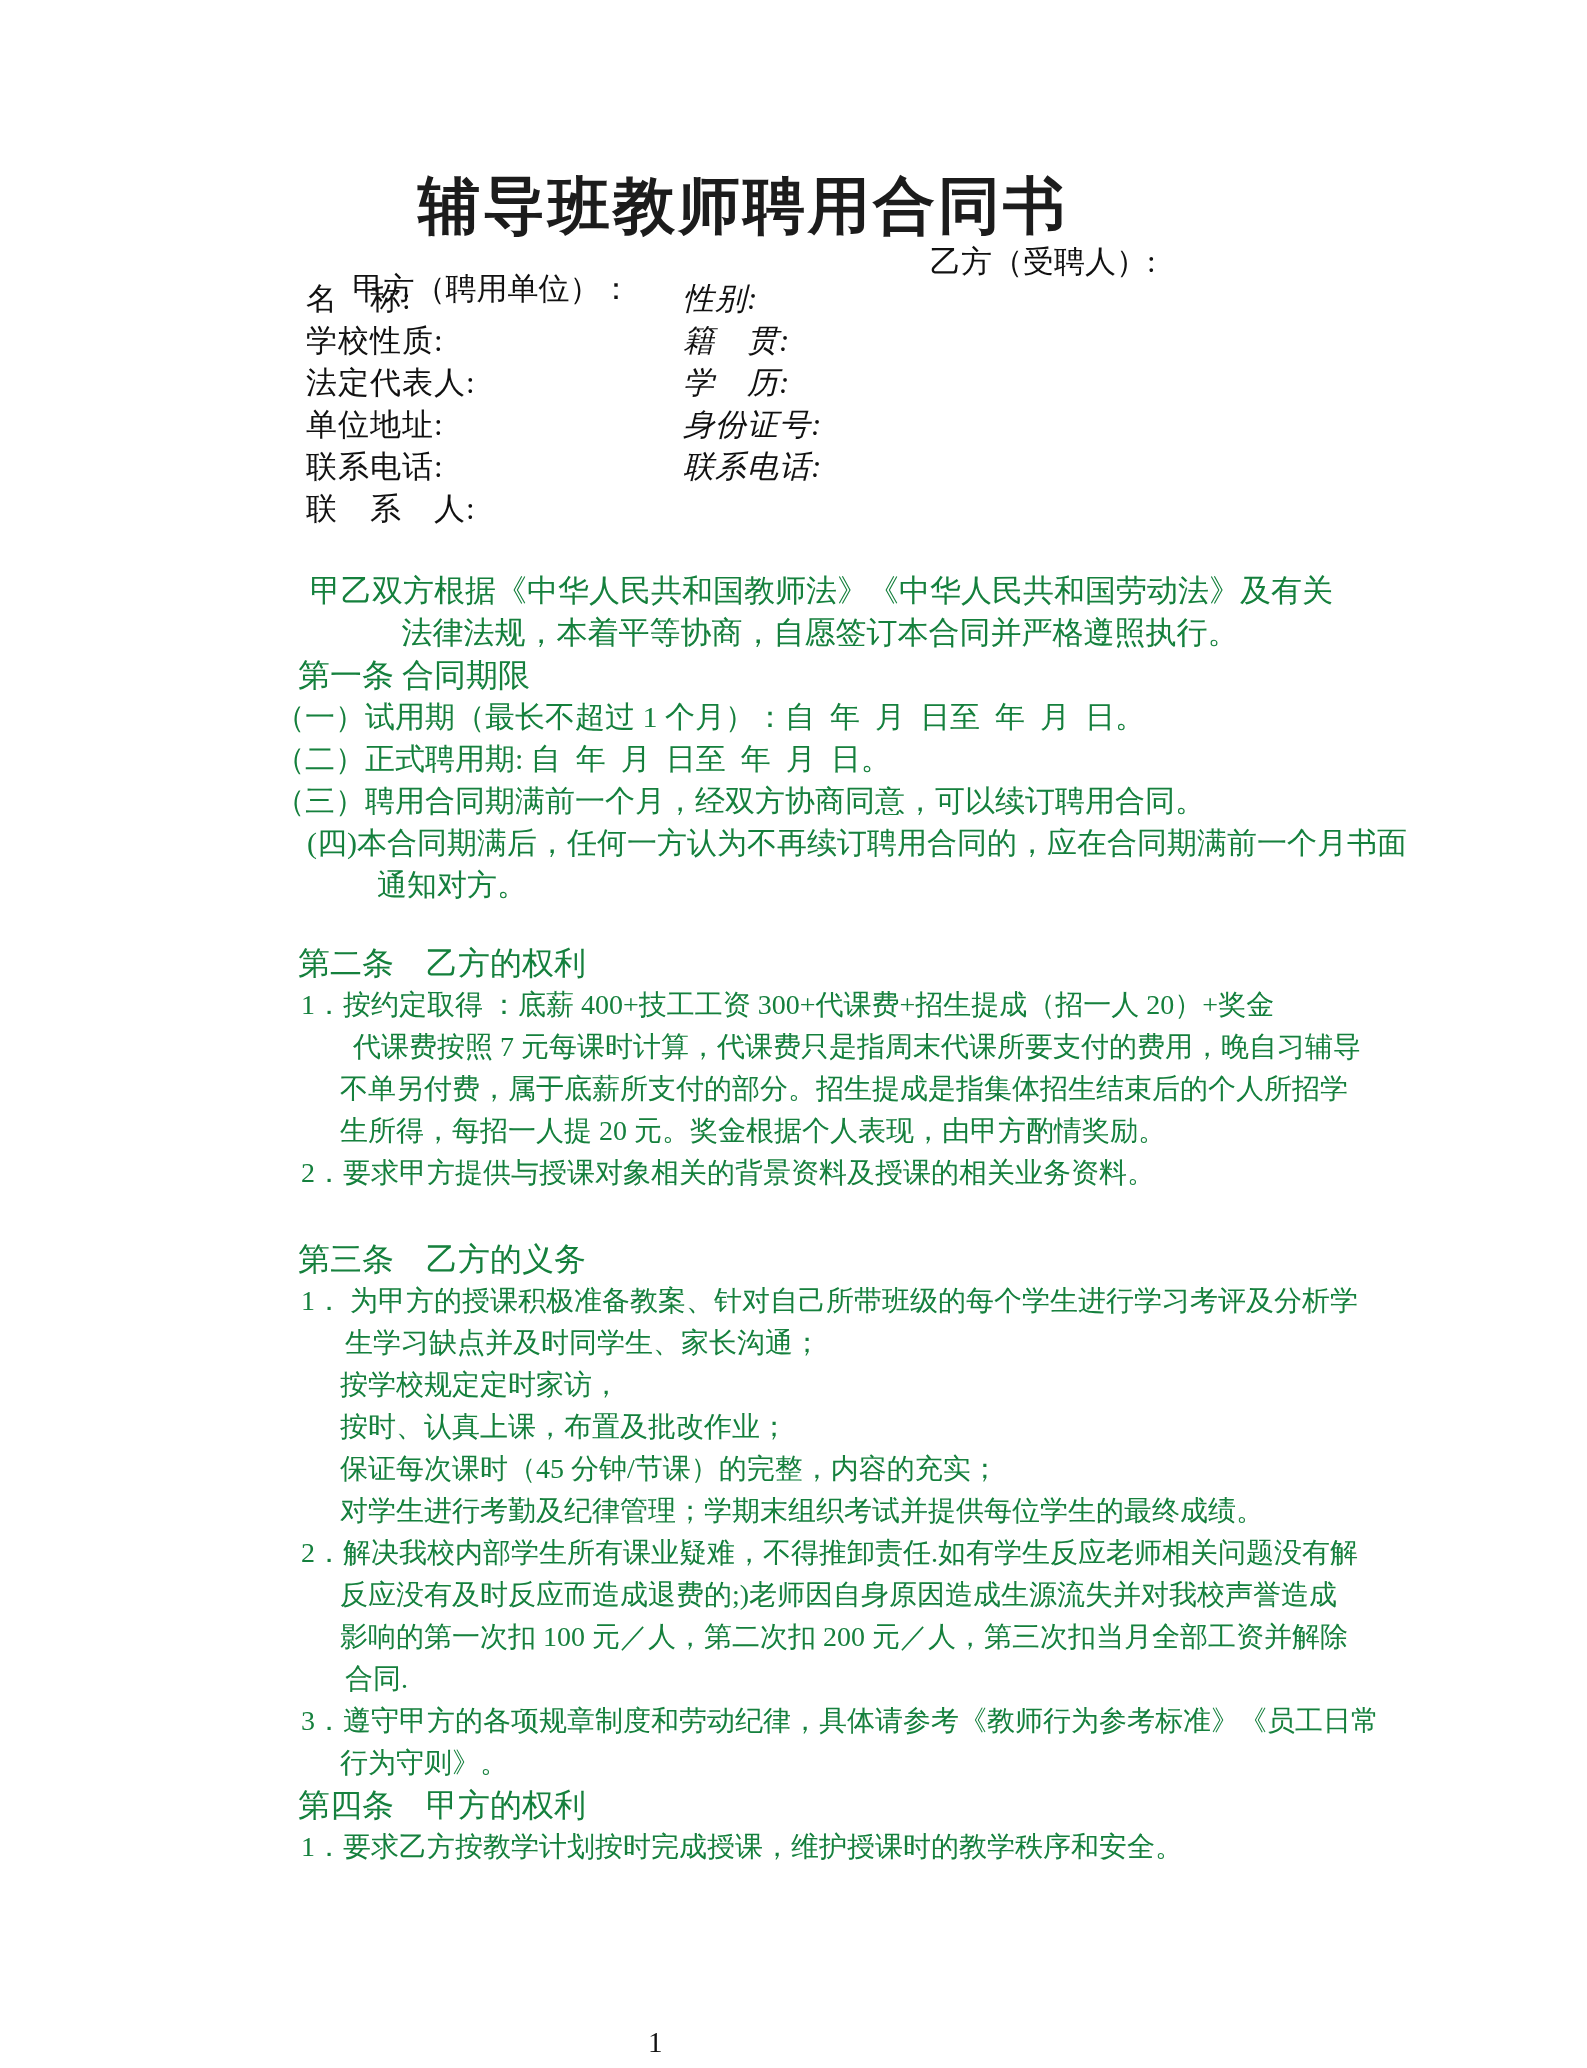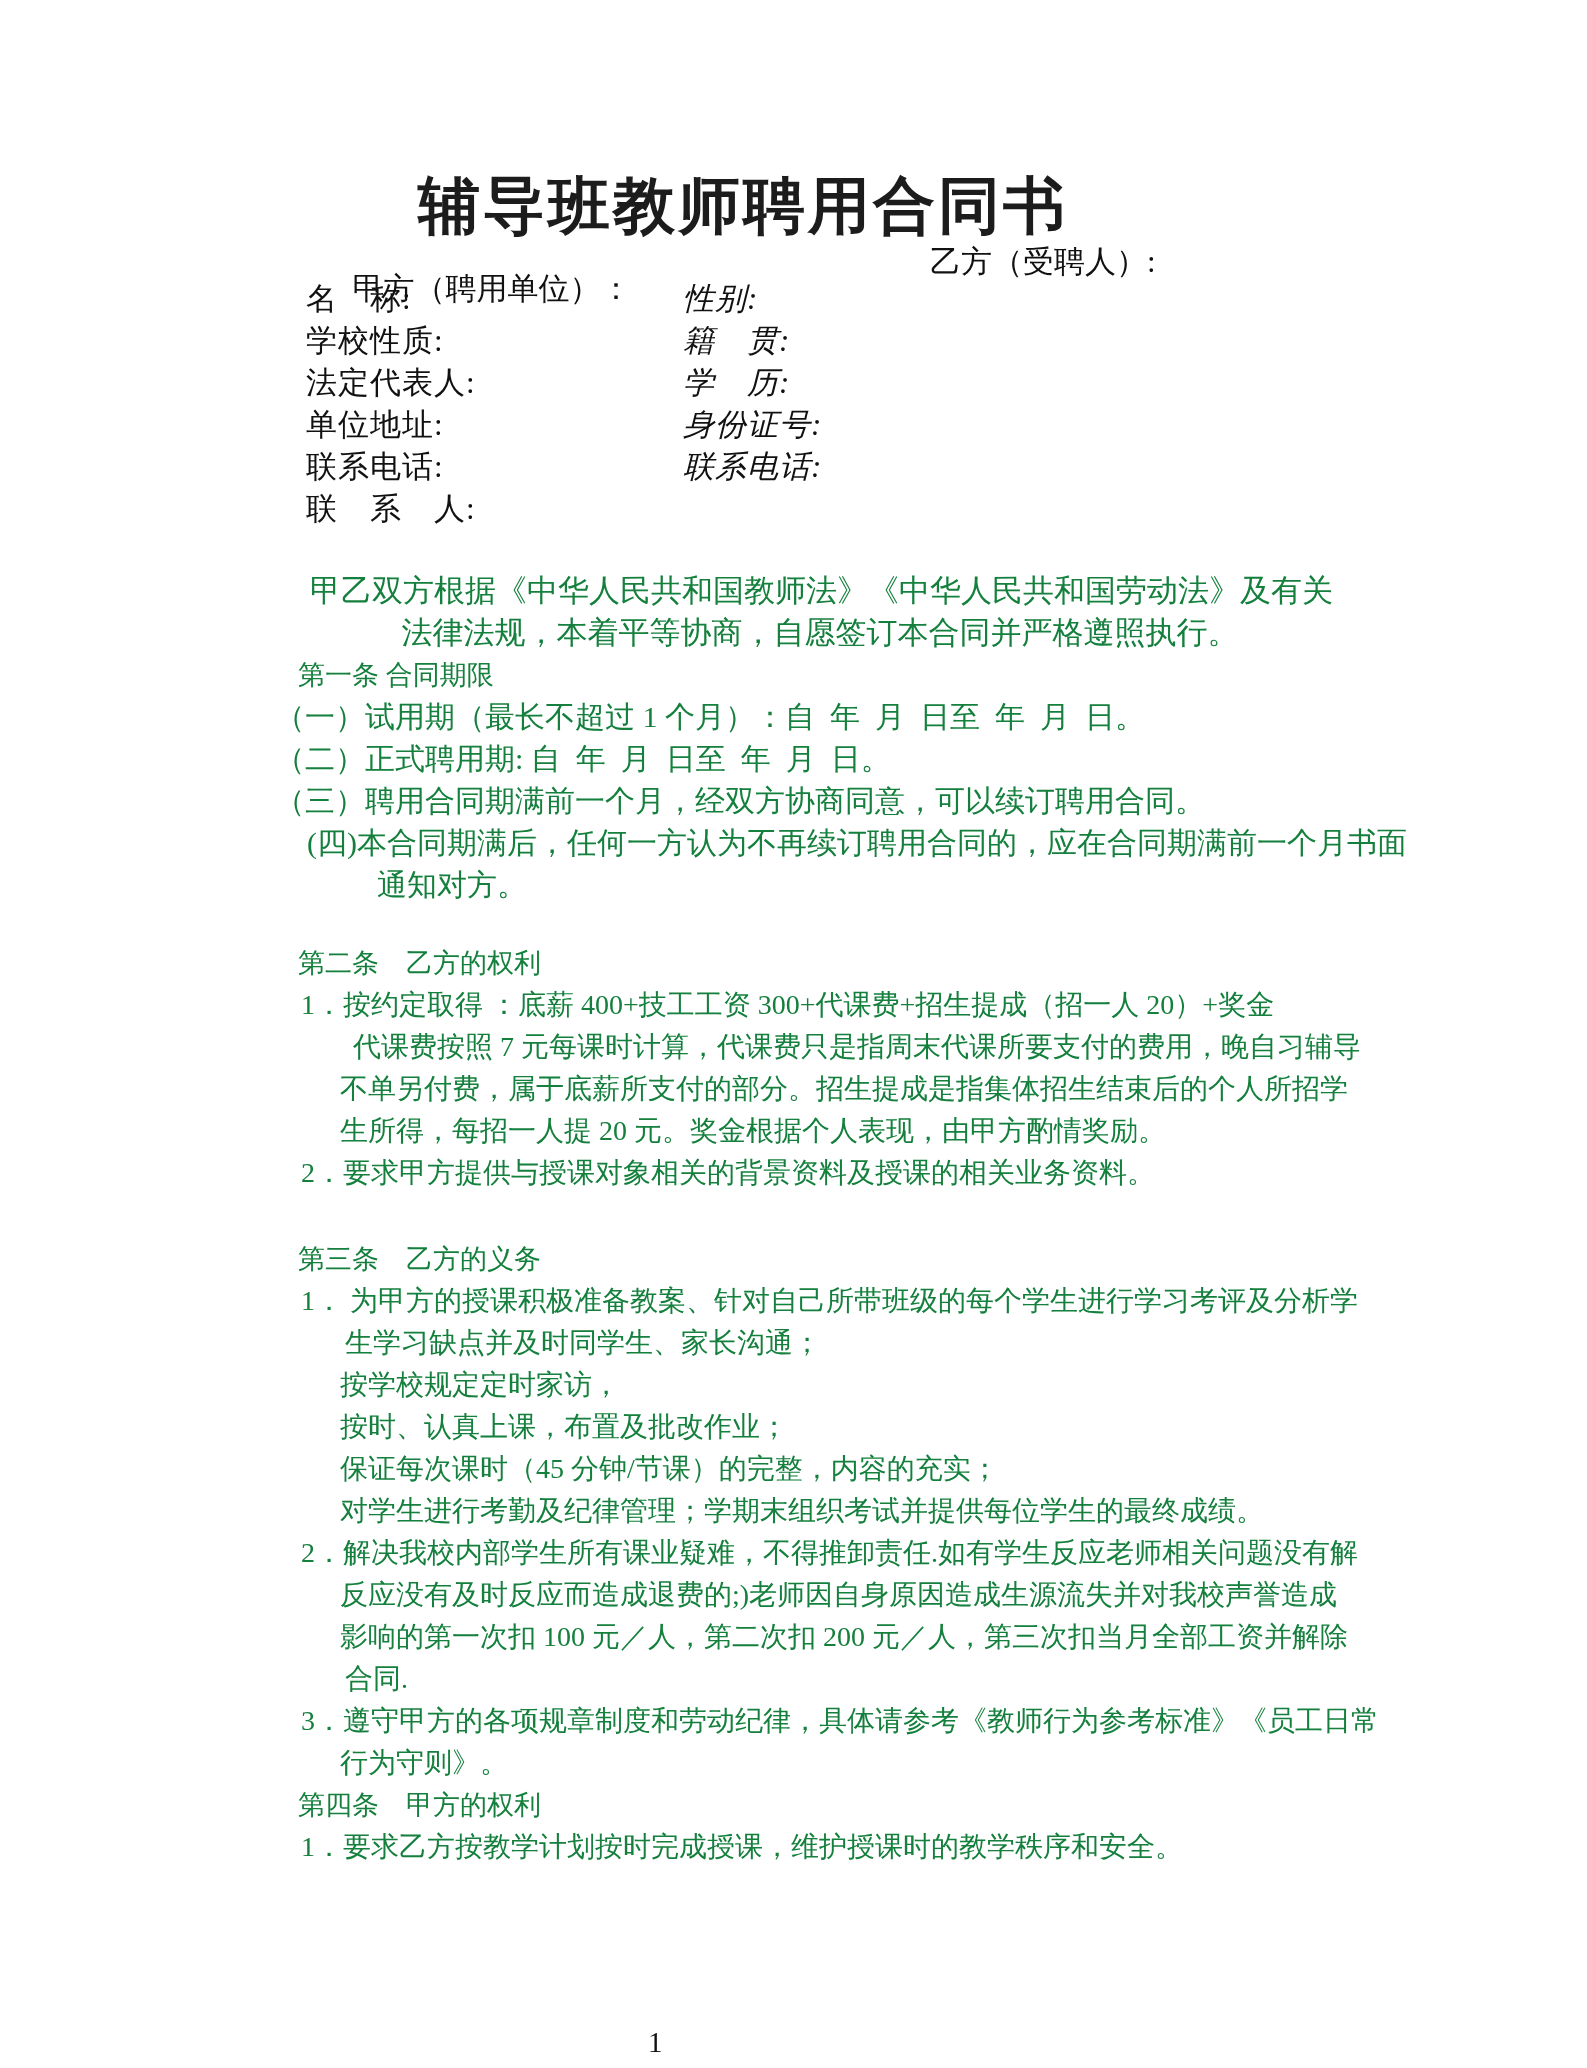--- a/index.html
+++ b/index.html
@@ -66,21 +66,21 @@
   }
   .line {
     height: 42px;
     line-height: 42px;
     white-space: pre;
     font-size: 28px;
     color: #15803d;
   }
   .p-first    { padding-left: 70px;  font-size: 31px; }
   .p-left     { padding-left: 0;     font-size: 31px; text-align: center; }
-  .heading    { padding-left: 58px;  font-size: 27px; }
+  .heading    { padding-left: 58px;  font-size: 32px; }
   .paren      { padding-left: 35px;  font-size: 30px; }
   .paren-half { padding-left: 67px;  font-size: 30px; }
   .notify     { padding-left: 137px; font-size: 30px; }
   .item       { padding-left: 61px; }
   .cont       { padding-left: 100px; }
   .cont-plus  { padding-left: 113px; }
   .cont-mid   { padding-left: 105px; }
   .gap36      { margin-top: 36px; }
   .gap44      { margin-top: 44px; }
   .page-num {

